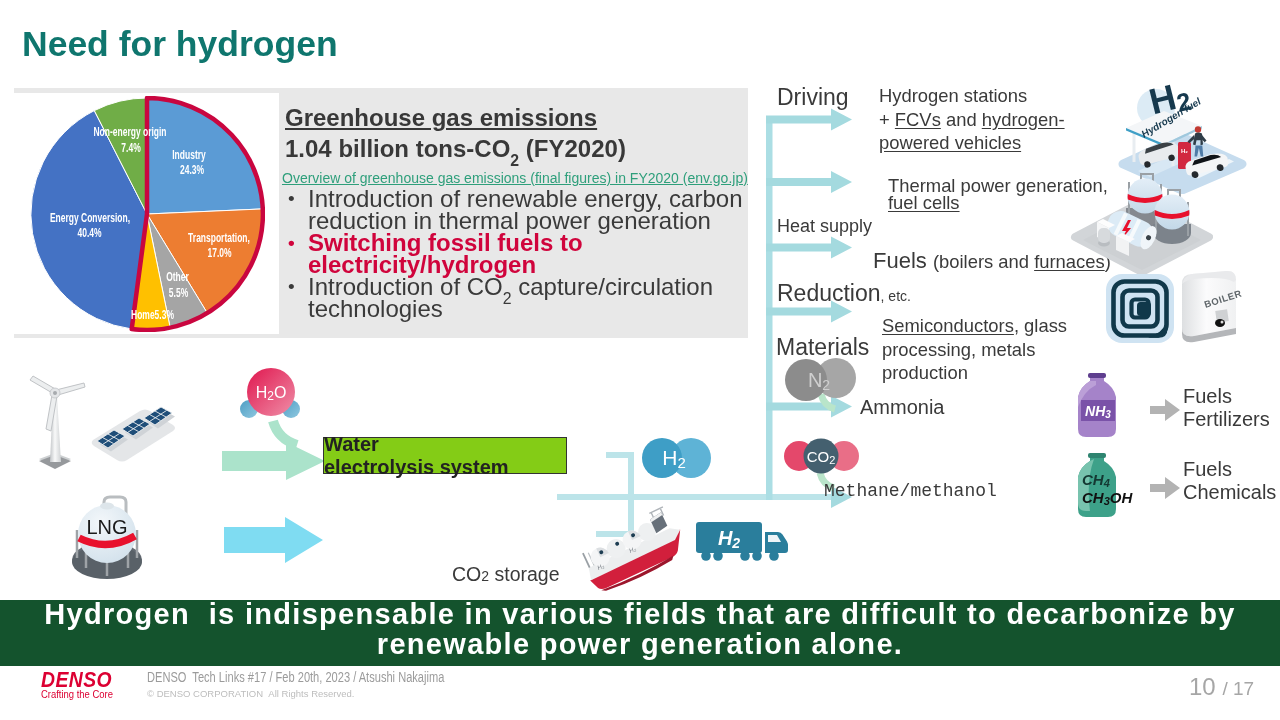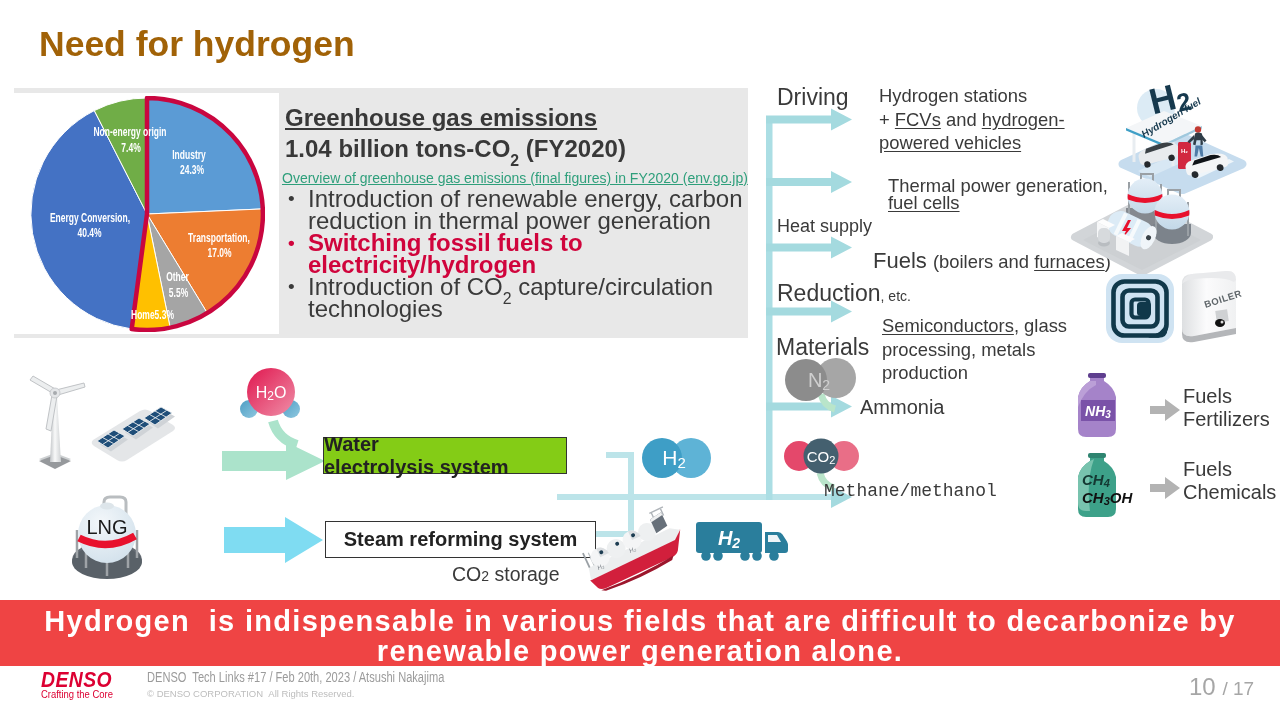--- a/index.html
+++ b/index.html
@@ -8,21 +8,21 @@
   #slide{position:relative;width:1280px;height:720px;background:#fff;overflow:hidden;}
   .abs{position:absolute;}
   .t{color:#3a3a3a;}
   u{text-underline-offset:1.5px;margin-top:20px;}
   sub.s{font-size:66%;position:relative;top:0.22em;line-height:0;}
 </style>
 </head>
 <body>
 <div id="slide">
 
-  <div class="abs" style="left:39px;top:24px;font-size:35.5px;font-weight:bold;color:#a16207;">Need for hydrogen</div>
+  <div class="abs" style="left:22px;top:24px;font-size:35.5px;font-weight:bold;color:#0f766e;">Need for hydrogen</div>
 
   <div class="abs" style="left:14px;top:88px;width:734px;height:250px;background:#e8e8e8;"></div>
 
   <div class="abs" style="left:14px;top:93px;width:265px;height:241px;background:#fff;"></div>
 
   <svg class="abs" style="left:29px;top:96px;" width="236" height="236" viewBox="0 0 236 236">
     <path d="M118,118 L118.0,2.0 A116,116 0 0 1 233.9,112.9 Z" fill="#5B9BD5" stroke="#fff" stroke-width="1"></path>
     <path d="M118,118 L233.9,112.9 A116,116 0 0 1 178.3,217.1 Z" fill="#ED7D31" stroke="#fff" stroke-width="1"></path>
     <path d="M118,118 L178.3,217.1 A116,116 0 0 1 141.2,231.7 Z" fill="#A5A5A5" stroke="#fff" stroke-width="1"></path>
     <path d="M118,118 L141.2,231.7 A116,116 0 0 1 102.7,233.0 Z" fill="#FFC000" stroke="#fff" stroke-width="1"></path>
@@ -105,21 +105,20 @@
   </svg>
 
   <svg class="abs" style="left:780px;top:438px;" width="82" height="38" viewBox="0 0 82 38">
     <circle cx="19" cy="18" r="15" fill="#e4486b"></circle>
     <circle cx="64" cy="18" r="15" fill="#e96e87"></circle>
     <circle cx="41" cy="18" r="17.5" fill="#44606f"></circle>
     <text x="41" y="24" fill="#fff" font-size="15" text-anchor="middle">CO<tspan font-size="11" dy="2">2</tspan></text>
   </svg>
 
   <div class="abs" style="left:323px;top:437px;width:244px;height:37px;background:#84cc16;border:1.6px solid #333;display:flex;align-items:center;justify-content:center;font-size:20px;font-weight:bold;color:#222;box-sizing:border-box;">Water electrolysis&nbsp;system</div>
-  <div class="abs" style="left:325px;top:521px;width:271px;height:37px;background:#fff;border:1.6px solid #333;display:flex;align-items:center;justify-content:center;font-size:20px;font-weight:bold;color:#222;box-sizing:border-box;">Steam reforming system</div>
   <div class="abs t" style="left:452px;top:563px;font-size:19.5px;">CO<span style="font-size:14px;">2</span> storage</div>
 
   <svg class="abs" style="left:238px;top:366px;" width="66" height="56" viewBox="0 0 66 56">
     <defs>
       <linearGradient id="pinkg" x1="0" y1="0" x2="1" y2="1">
         <stop offset="0" stop-color="#e0164e"></stop>
           <stop offset="1" stop-color="#ef8fa8"></stop>
       </linearGradient>
       <linearGradient id="blueg" x1="0" y1="0" x2="1" y2="1">
         <stop offset="0" stop-color="#4d9ec4"></stop>
@@ -357,21 +356,21 @@
     <path d="M18,8 q-10,6 -12,16 v26 q0,8 8,8 h4 q-4,-30 4,-52 Z" fill="#78c3ae"></path>
     <rect x="16" y="0" width="18" height="5" rx="2" fill="#2e8470"></rect>
     <text x="10" y="32" font-size="15" font-weight="bold" font-style="italic" fill="#143832">CH<tspan font-size="11" dy="2">4</tspan></text>
     <text x="10" y="50" font-size="15" font-weight="bold" font-style="italic" fill="#111">CH<tspan font-size="11" dy="2">3</tspan><tspan dy="-2">OH</tspan></text>
   </svg>
   <div class="abs t" style="left:1183px;top:458px;font-size:20px;line-height:23px;">Fuels<br>Chemicals</div>
   <svg class="abs" style="left:1150px;top:477px;" width="30" height="22" viewBox="0 0 30 22">
     <path d="M0,7 h15 v-7 l15,11 -15,11 v-7 h-15 Z" fill="#b3b3b3"></path>
   </svg>
 
-  <div class="abs" style="left:0;top:600px;width:1280px;height:66px;background:#ef4444;color:#fff;text-align:center;font-weight:bold;font-size:29px;line-height:29.5px;padding-top:7px;letter-spacing:1.3px;box-sizing:border-box;">
+  <div class="abs" style="left:0;top:600px;width:1280px;height:66px;background:#14532d;color:#fff;text-align:center;font-weight:bold;font-size:29px;line-height:29.5px;letter-spacing:1.3px;box-sizing:border-box;">
     Hydrogen&nbsp; is indispensable in various fields that are difficult&nbsp;to decarbonize by<br>renewable power generation alone.
   </div>
 
   <div class="abs" style="left:41px;top:667px;font-size:22px;font-weight:bold;font-style:italic;color:#dc0032;letter-spacing:0.5px;transform:scaleX(0.88);transform-origin:left top;">DENSO</div>
   <div class="abs" style="left:41px;top:688px;font-size:10.5px;color:#dc0032;transform:scaleX(0.9);transform-origin:left top;">Crafting the Core</div>
   <div class="abs" style="left:147px;top:668px;font-size:15.5px;color:#9b9b9b;transform:scaleX(0.715);transform-origin:left top;white-space:nowrap;">DENSO&nbsp; Tech Links #17 / Feb 20th, 2023 / Atsushi&nbsp;Nakajima</div>
   <div class="abs" style="left:147px;top:688px;font-size:9.5px;color:#bdbdbd;">© DENSO CORPORATION&nbsp;&nbsp;All Rights Reserved.</div>
   <div class="abs" style="left:1189px;top:673px;font-size:24px;color:#a6a6a6;">10 <span style="font-size:19px;">/ 17</span></div>
 
 </div>

